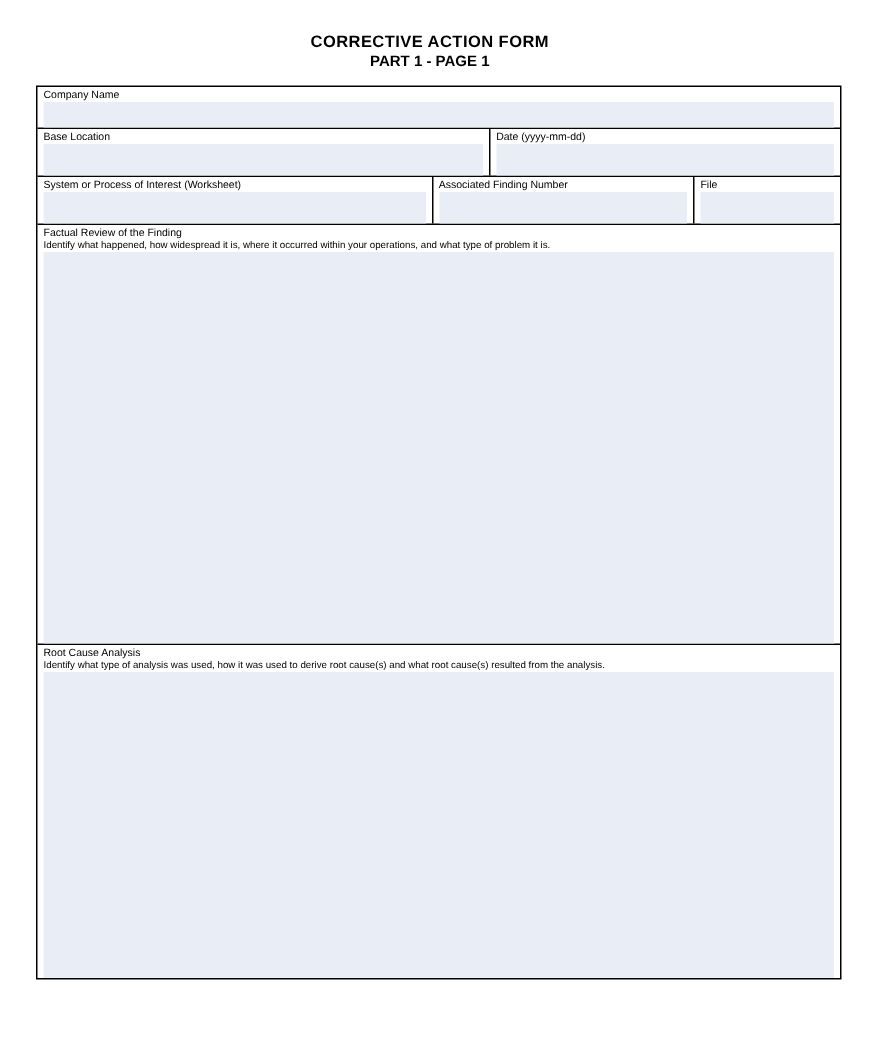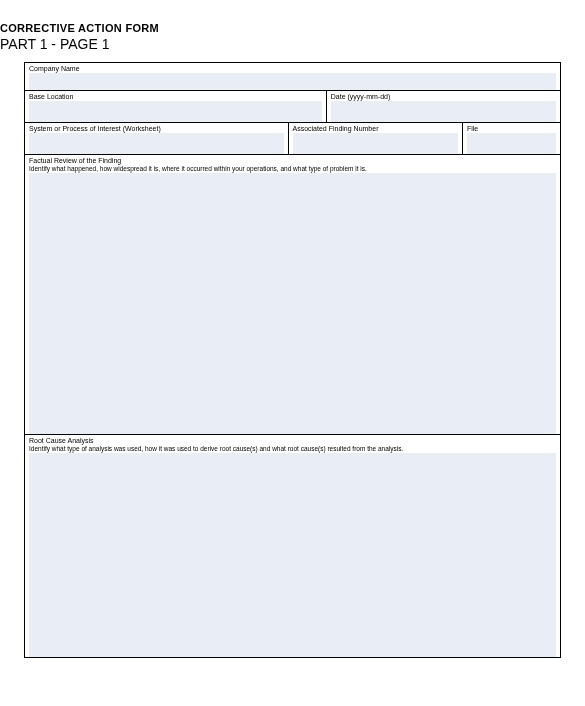--- a/index.html
+++ b/index.html
@@ -4,30 +4,31 @@
   <style>
     * { margin: 0; padding: 0; box-sizing: border-box; }
     body {
       font-family: Arial, sans-serif;
       background: #fff;
       width: 585px;
       height: 706px;
       padding: 0;
     }
     .header {
+      text-align: center;
       padding: 22px 12px 10px 0;
     }
     .title {
       font-size: 11px;
       font-weight: bold;
       letter-spacing: 0.3px;
     }
     .subtitle {
-      font-size: 14px;
-      font-weight: normal;
+      font-size: 10px;
+      font-weight: bold;
       margin-top: 2px;
     }
     .form-container {
       margin: 0 24px;
       border: 1px solid #000;
     }
     .section {
       border-bottom: 1px solid #000;
       display: flex;
     }

